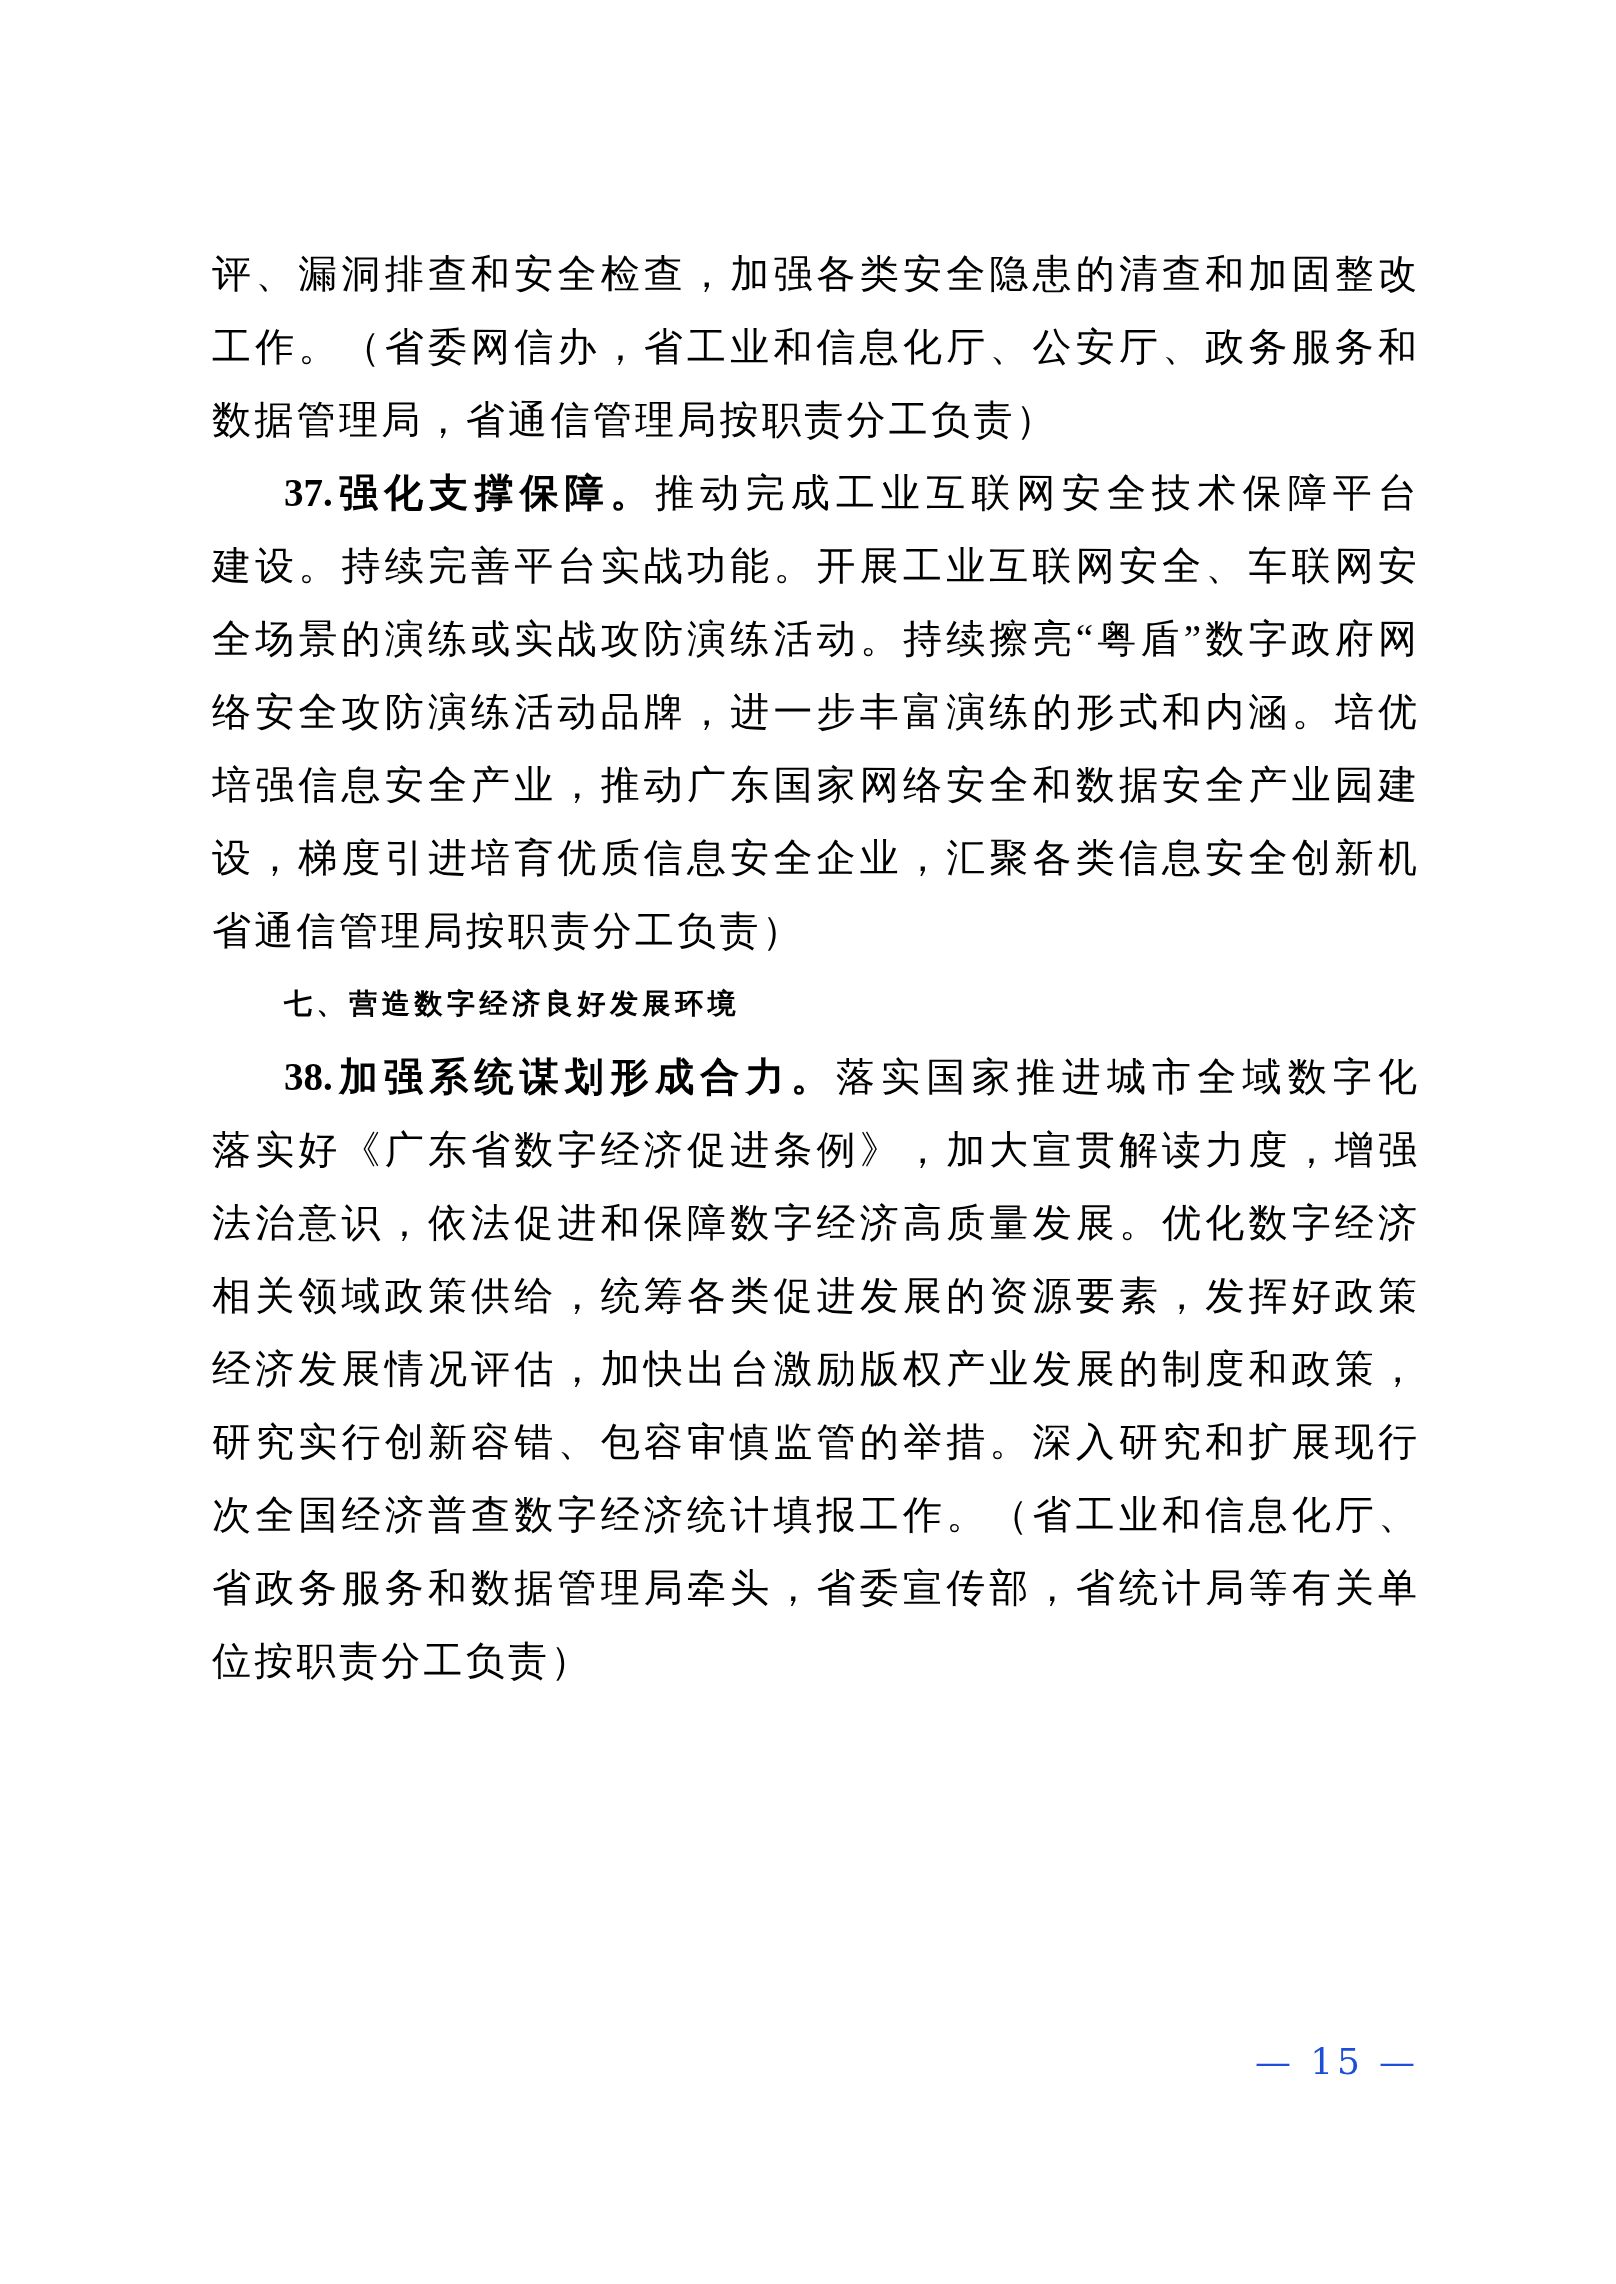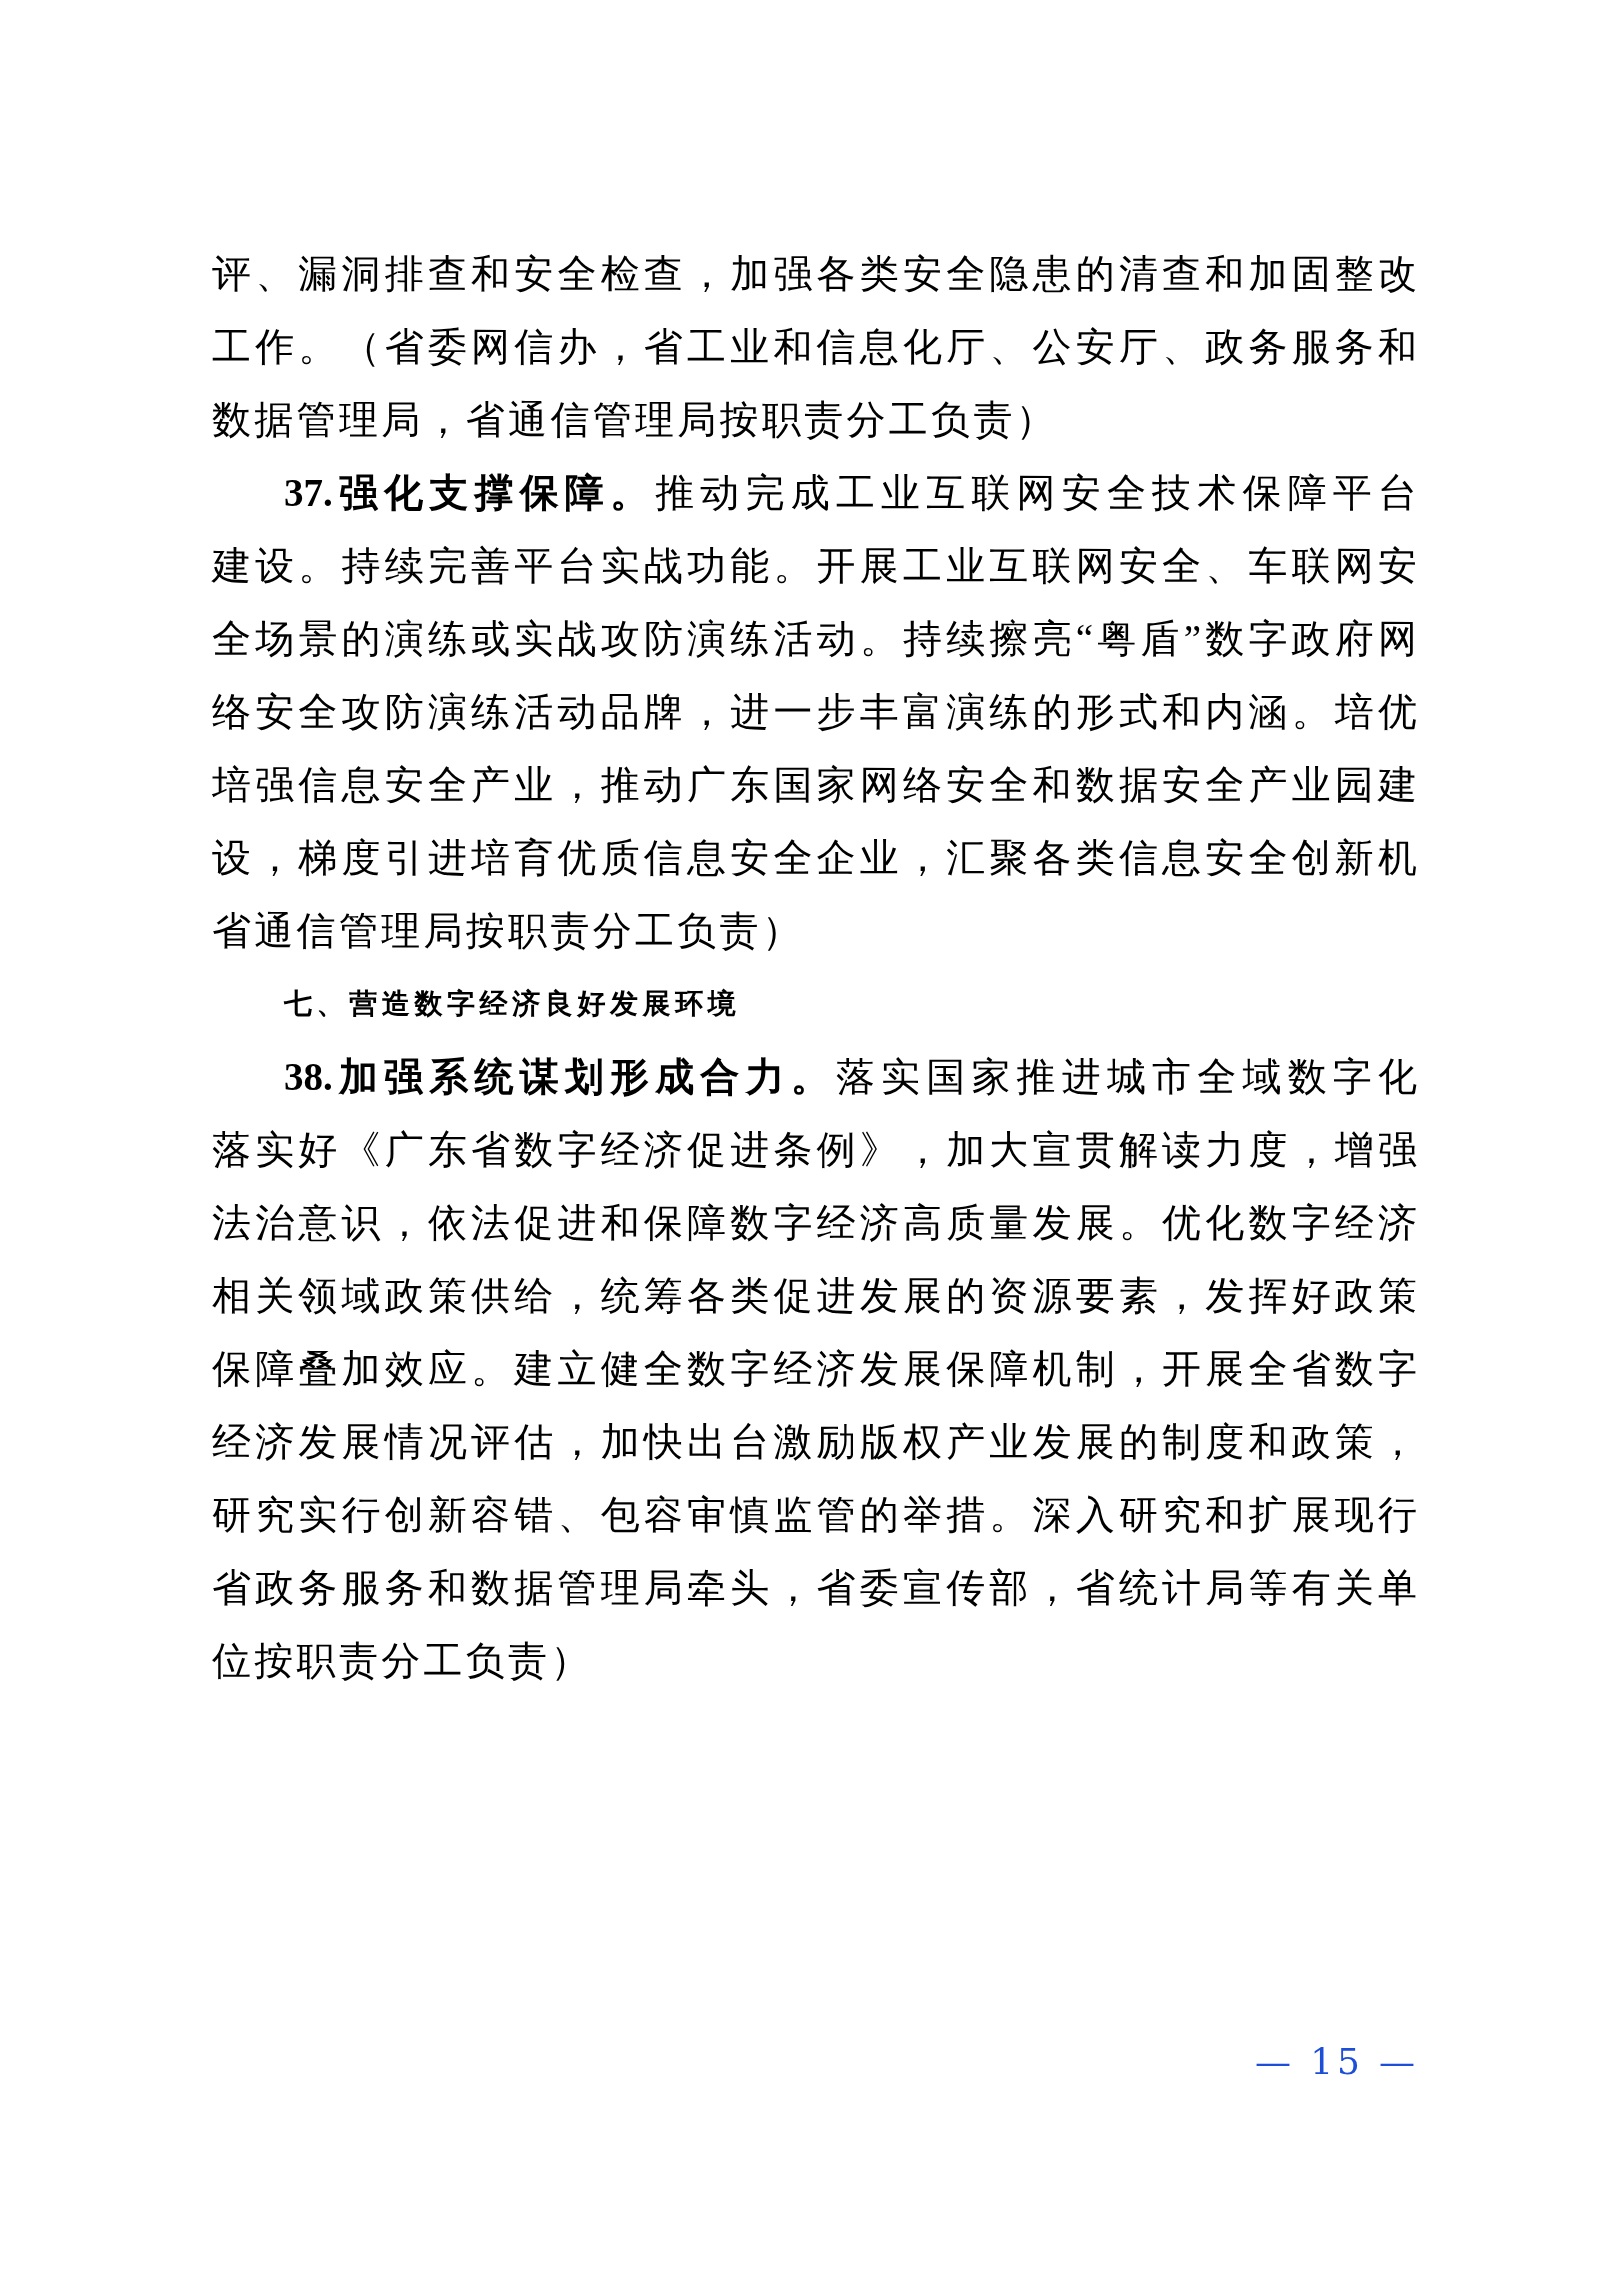--- a/index.html
+++ b/index.html
@@ -86,27 +86,27 @@
 
     <div class="line jst ind"><span class="lead">38.加强系统谋划形成合力。</span><span>落实国家推进城市全域数字化</span></div>
 
 
     <div class="line jst">落实好《广东省数字经济促进条例》，加大宣贯解读力度，增强</div>
 
     <div class="line jst">法治意识，依法促进和保障数字经济高质量发展。优化数字经济</div>
 
     <div class="line jst">相关领域政策供给，统筹各类促进发展的资源要素，发挥好政策</div>
 
-    <div class="line jst">保障叠加效应。建立健全数字经济发展保障机制，开展全省数字</div>
 
     <div class="line jst">经济发展情况评估，加快出台激励版权产业发展的制度和政策，</div>
 
     <div class="line jst">研究实行创新容错、包容审慎监管的举措。深入研究和扩展现行</div>
 
 
+    <div class="line jst">次全国经济普查数字经济统计填报工作。（省工业和信息化厅、</div>
 
     <div class="line jst">省政务服务和数据管理局牵头，省委宣传部，省统计局等有关单</div>
 
     <div class="line last">位按职责分工负责）</div>
 
   </main>
 
   <div class="pageno">— 15 —</div>
 </div>
 

